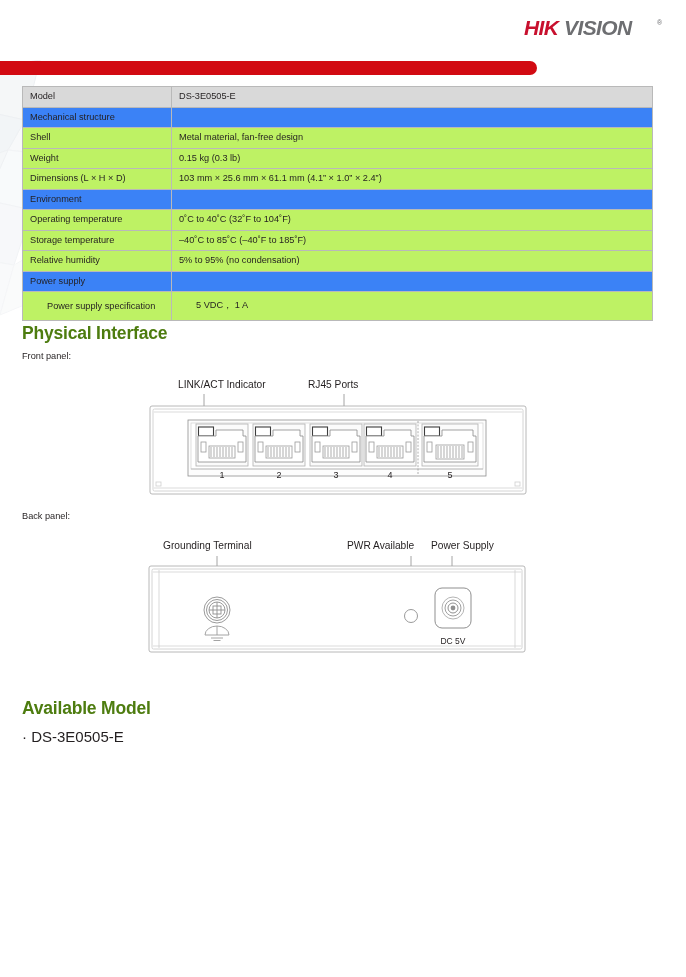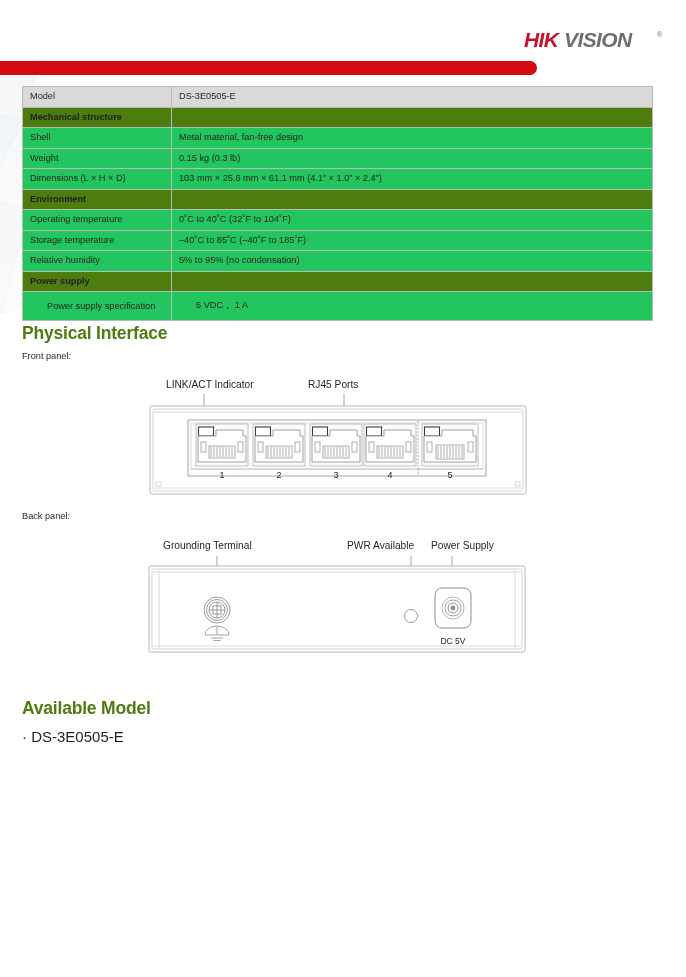--- a/index.html
+++ b/index.html
@@ -22,21 +22,21 @@
     position: absolute;
     left: -30px; top: 60px;
     width: 120px; height: 300px;
     opacity: 0.55;
     pointer-events: none;
   }
 
   
   .logo {
     position: absolute;
-    right: 22px; top: 28px;
+    right: 22px; top: 16px;
     height: 26px;
     display: flex; align-items: flex-end;
   }
   .logo svg { display: block; }
 
   .redbar {
     position: absolute;
     left: 0; top: 61px;
     width: 537px; height: 14px;
     background: #d20a12;
@@ -49,27 +49,27 @@
     left: 22px; top: 86px;
     width: 631px;
     border-collapse: collapse;
     font-size: 9.2px;
     line-height: 1.25;
   }
   .spec-table td {
     border: 1px solid #b9b9b9;
     padding: 4px 7px;
     vertical-align: middle;
-    background: #22c55e;
+    background: #bef264;
   }
   .spec-table td.c0 { width: 149px; }
   .spec-table tr.model td { background: #d9d9d9; }
   .spec-table tr.section td {
-    background: #4d7c0f;
-    font-weight: 700;
+    background: #3b82f6;
+    font-weight: 400;
   }
   .spec-table tr.tall td { height: 29px; padding-left: 24px; }
   .spec-table tr.tall td.c0 { padding-top: 3px; padding-bottom: 3px; line-height: 1.35; }
 
   
   .h2 {
     position: absolute;
     left: 22px;
     font-size: 17.5px;
     font-weight: bold;
@@ -185,21 +185,21 @@
         <td class="c0">Power supply specification</td>
         <td>5 VDC， 1 A</td>
       </tr>
     </tbody>
   </table>
 
   <div class="h2" style="top:323px;">Physical Interface</div>
 
   <div class="caption" style="top:351px;">Front panel:</div>
 
-  <div class="callout" style="left:166px; top:379px;">LINK/ACT Indicator</div>
+  <div class="callout" style="left:178px; top:379px;">LINK/ACT Indicator</div>
   <div class="callout" style="left:308px; top:379px;">RJ45 Ports</div>
 
   <div class="panel" style="left:148px; top:394px;">
     <svg width="380" height="112" viewBox="0 0 380 112" aria-hidden="true">
       <g stroke="#9a9a9a" fill="none" stroke-width="0.8">
 
         <line x1="56" y1="0" x2="56" y2="36" stroke="#8d8d8d"></line>
         <line x1="196" y1="0" x2="196" y2="12" stroke="#8d8d8d"></line>
 
         <rect x="2" y="12" width="376" height="88" rx="2" fill="#ffffff" stroke="#a6a6a6"></rect>

